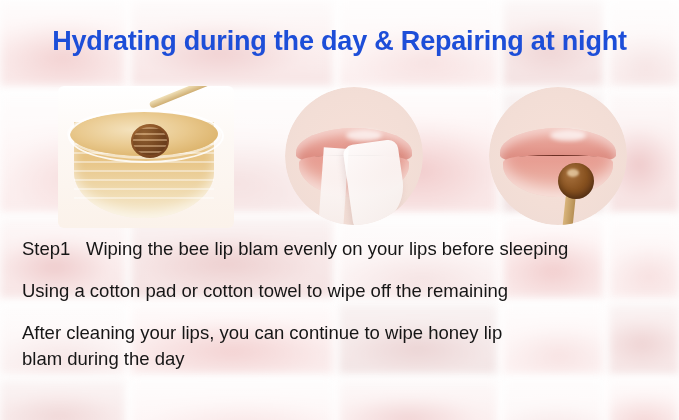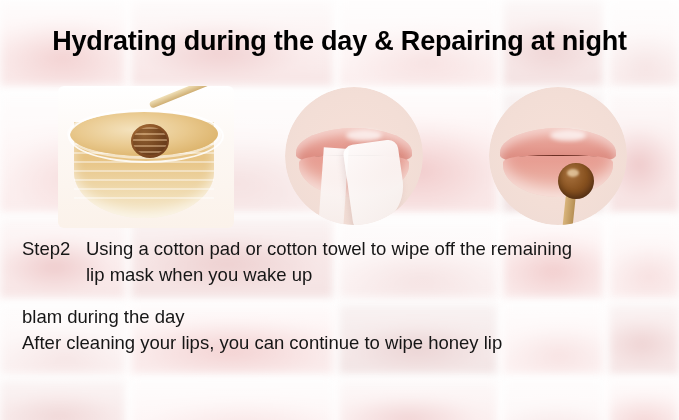--- a/index.html
+++ b/index.html
@@ -83,21 +83,21 @@
   }
 
   
   .title {
     position: absolute;
     left: 0;
     right: 0;
     top: 26px;
     z-index: 5;
     text-align: center;
-    color: #000000;
+    color: #1d4ed8;
     font-size: 27px;
     font-weight: bold;
     letter-spacing: -0.2px;
     font-family: "Liberation Sans", sans-serif;
     white-space: nowrap;
   }
 
   
   .photo-row {
     position: absolute;
@@ -395,31 +395,35 @@
       <div class="lip-lower"></div>
       <div class="lip-gloss"></div>
       <div class="honey-stick-handle"></div>
       <div class="honey-stick-head"></div>
     </div>
 
   </div>
 
   <div class="steps">
 
-
     <div class="step">
-      <div class="step-label">Step2</div>
+      <div class="step-label">Step1</div>
+      <div class="step-body">
+        <span class="step-line">Wiping the bee lip blam evenly on your lips before sleeping</span>
+      </div>
+    </div>
+
+    <div class="step">
       <div class="step-body">
         <span class="step-line">Using a cotton pad or cotton towel to wipe off the remaining</span>
-        <span class="step-line">lip mask when you wake up</span>
       </div>
     </div>
 
     <div class="step">
       <div class="step-body">
+        <span class="step-line">After cleaning your lips, you can continue to wipe honey lip</span>
         <span class="step-line">blam during the day</span>
-        <span class="step-line">After cleaning your lips, you can continue to wipe honey lip</span>
       </div>
     </div>
 
   </div>
 
 </div>
 
 </body></html>

